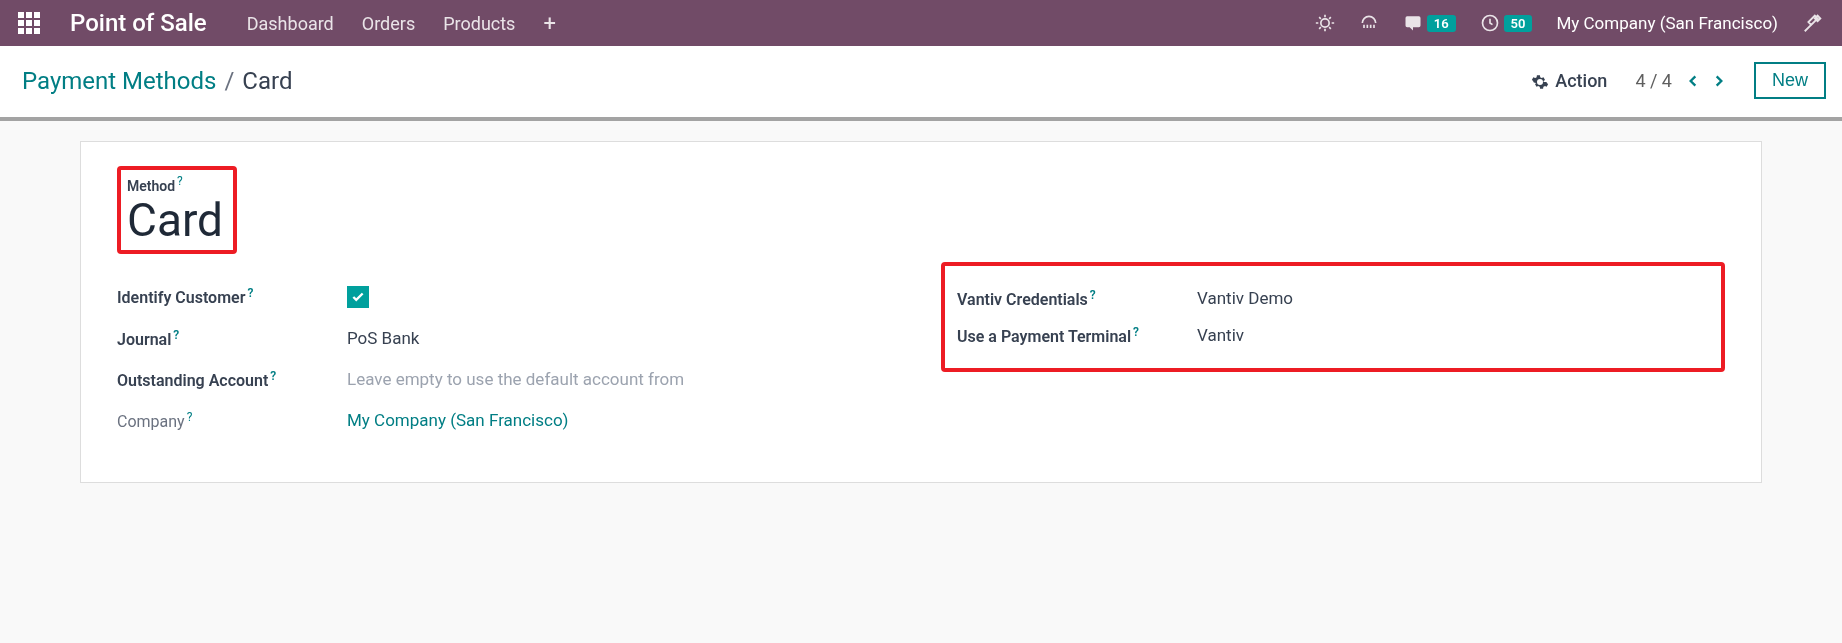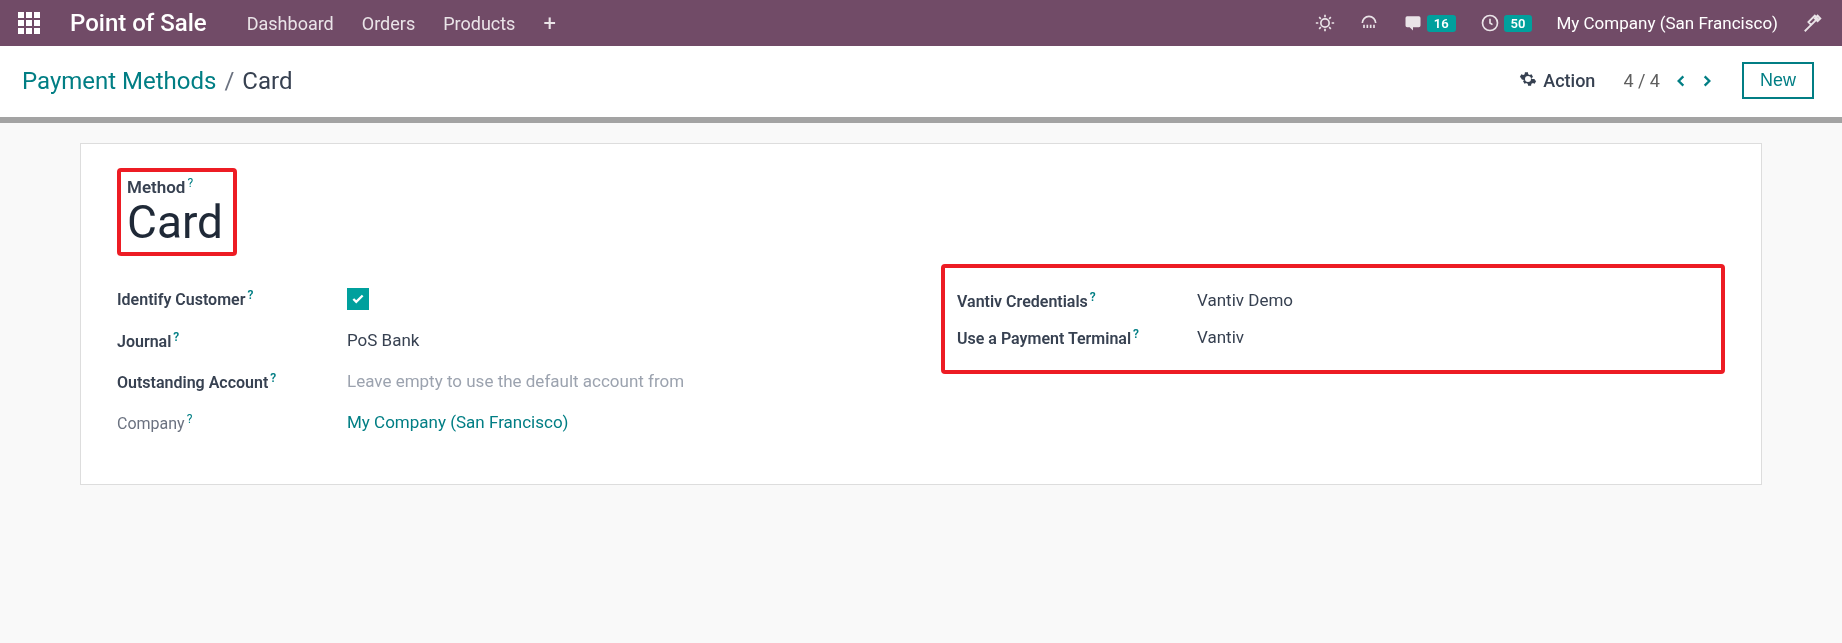--- a/index.html
+++ b/index.html
@@ -39,31 +39,31 @@
   }
   .company-name { color: #fff; font-size: 17px; cursor: pointer; }
   .avatar { width: 30px; height: 30px; border-radius: 50%; background: #d97706; display: inline-block; position: relative; overflow: hidden; }
   .avatar::after { content:""; position:absolute; inset:0; background: radial-gradient(circle at 50% 35%, #fde68a 30%, #92400e 31%); }
   .user-name { color: #fff; font-size: 17px; }
   .user-block { display: flex; align-items: center; gap: 10px; cursor: pointer; }
 
   
   .control-bar {
     background: #fff;
-    border-bottom: 6px solid #a3a3a3;
-    padding: 16px 28px 18px 22px;
+    border-bottom: 4px solid #a3a3a3;
+    padding: 16px 16px 18px 22px;
     display: flex;
     align-items: center;
   }
   .breadcrumb { font-size: 24px; display: flex; align-items: center; gap: 8px; }
   .breadcrumb-link { color: #017E84; cursor: pointer; }
   .breadcrumb-sep { color: #6b7280; }
   .breadcrumb-current { color: #374151; }
   .control-right { margin-left: auto; display: flex; align-items: center; gap: 28px; }
-  .action-btn { display: flex; align-items: flex-start; gap: 6px; color: #374151; font-size: 18px; cursor: pointer; font-weight: 500;}
+  .action-btn { display: flex; align-items: flex-end; gap: 6px; color: #374151; font-size: 18px; cursor: pointer; font-weight: 500;}
   .pager { display: flex; align-items: center; gap: 14px; font-size: 18px; }
   .pager-count { color: #5f5f5f; }
   .pager-arrows { display: flex; gap: 12px; }
   .pager-arrow { color: #017E84; cursor: pointer; font-size: 20px; }
   .new-btn {
     border: 2px solid #017E84;
     color: #017E84;
     background: #fff;
     padding: 6px 16px;
     font-size: 18px;
@@ -78,21 +78,21 @@
     border: 1px solid #ddd;
     padding: 24px 36px 40px 36px;
   }
   .method-block {
     display: inline-block;
     padding: 4px 10px 4px 6px;
     border: 4px solid #ed1c24;
     border-radius: 4px;
     margin-bottom: 22px;
   }
-  .method-label { font-size: 17px; font-weight: 600; color: #374151; }
+  .method-label { font-size: 14px; font-weight: 600; color: #374151; }
   .method-value { font-size: 46px; color: #1f2937; line-height: 1.1; }
   .help-sup { color: #017E84; font-size: 12px; vertical-align: super; margin-left: 2px; cursor: pointer;}
 
   .two-col { display: flex; gap: 40px; }
   .col { flex: 1; }
   .field-row { display: flex; align-items: flex-start; padding: 10px 0; gap: 20px; }
   .field-label { width: 210px; font-weight: 600; color: #374151; font-size: 16px; flex-shrink: 0; }
   .field-value { color: #374151; font-size: 17px; }
   .field-value.link { color: #017E84; cursor: pointer; }
   .field-value.placeholder { color: #9ca3af; }

